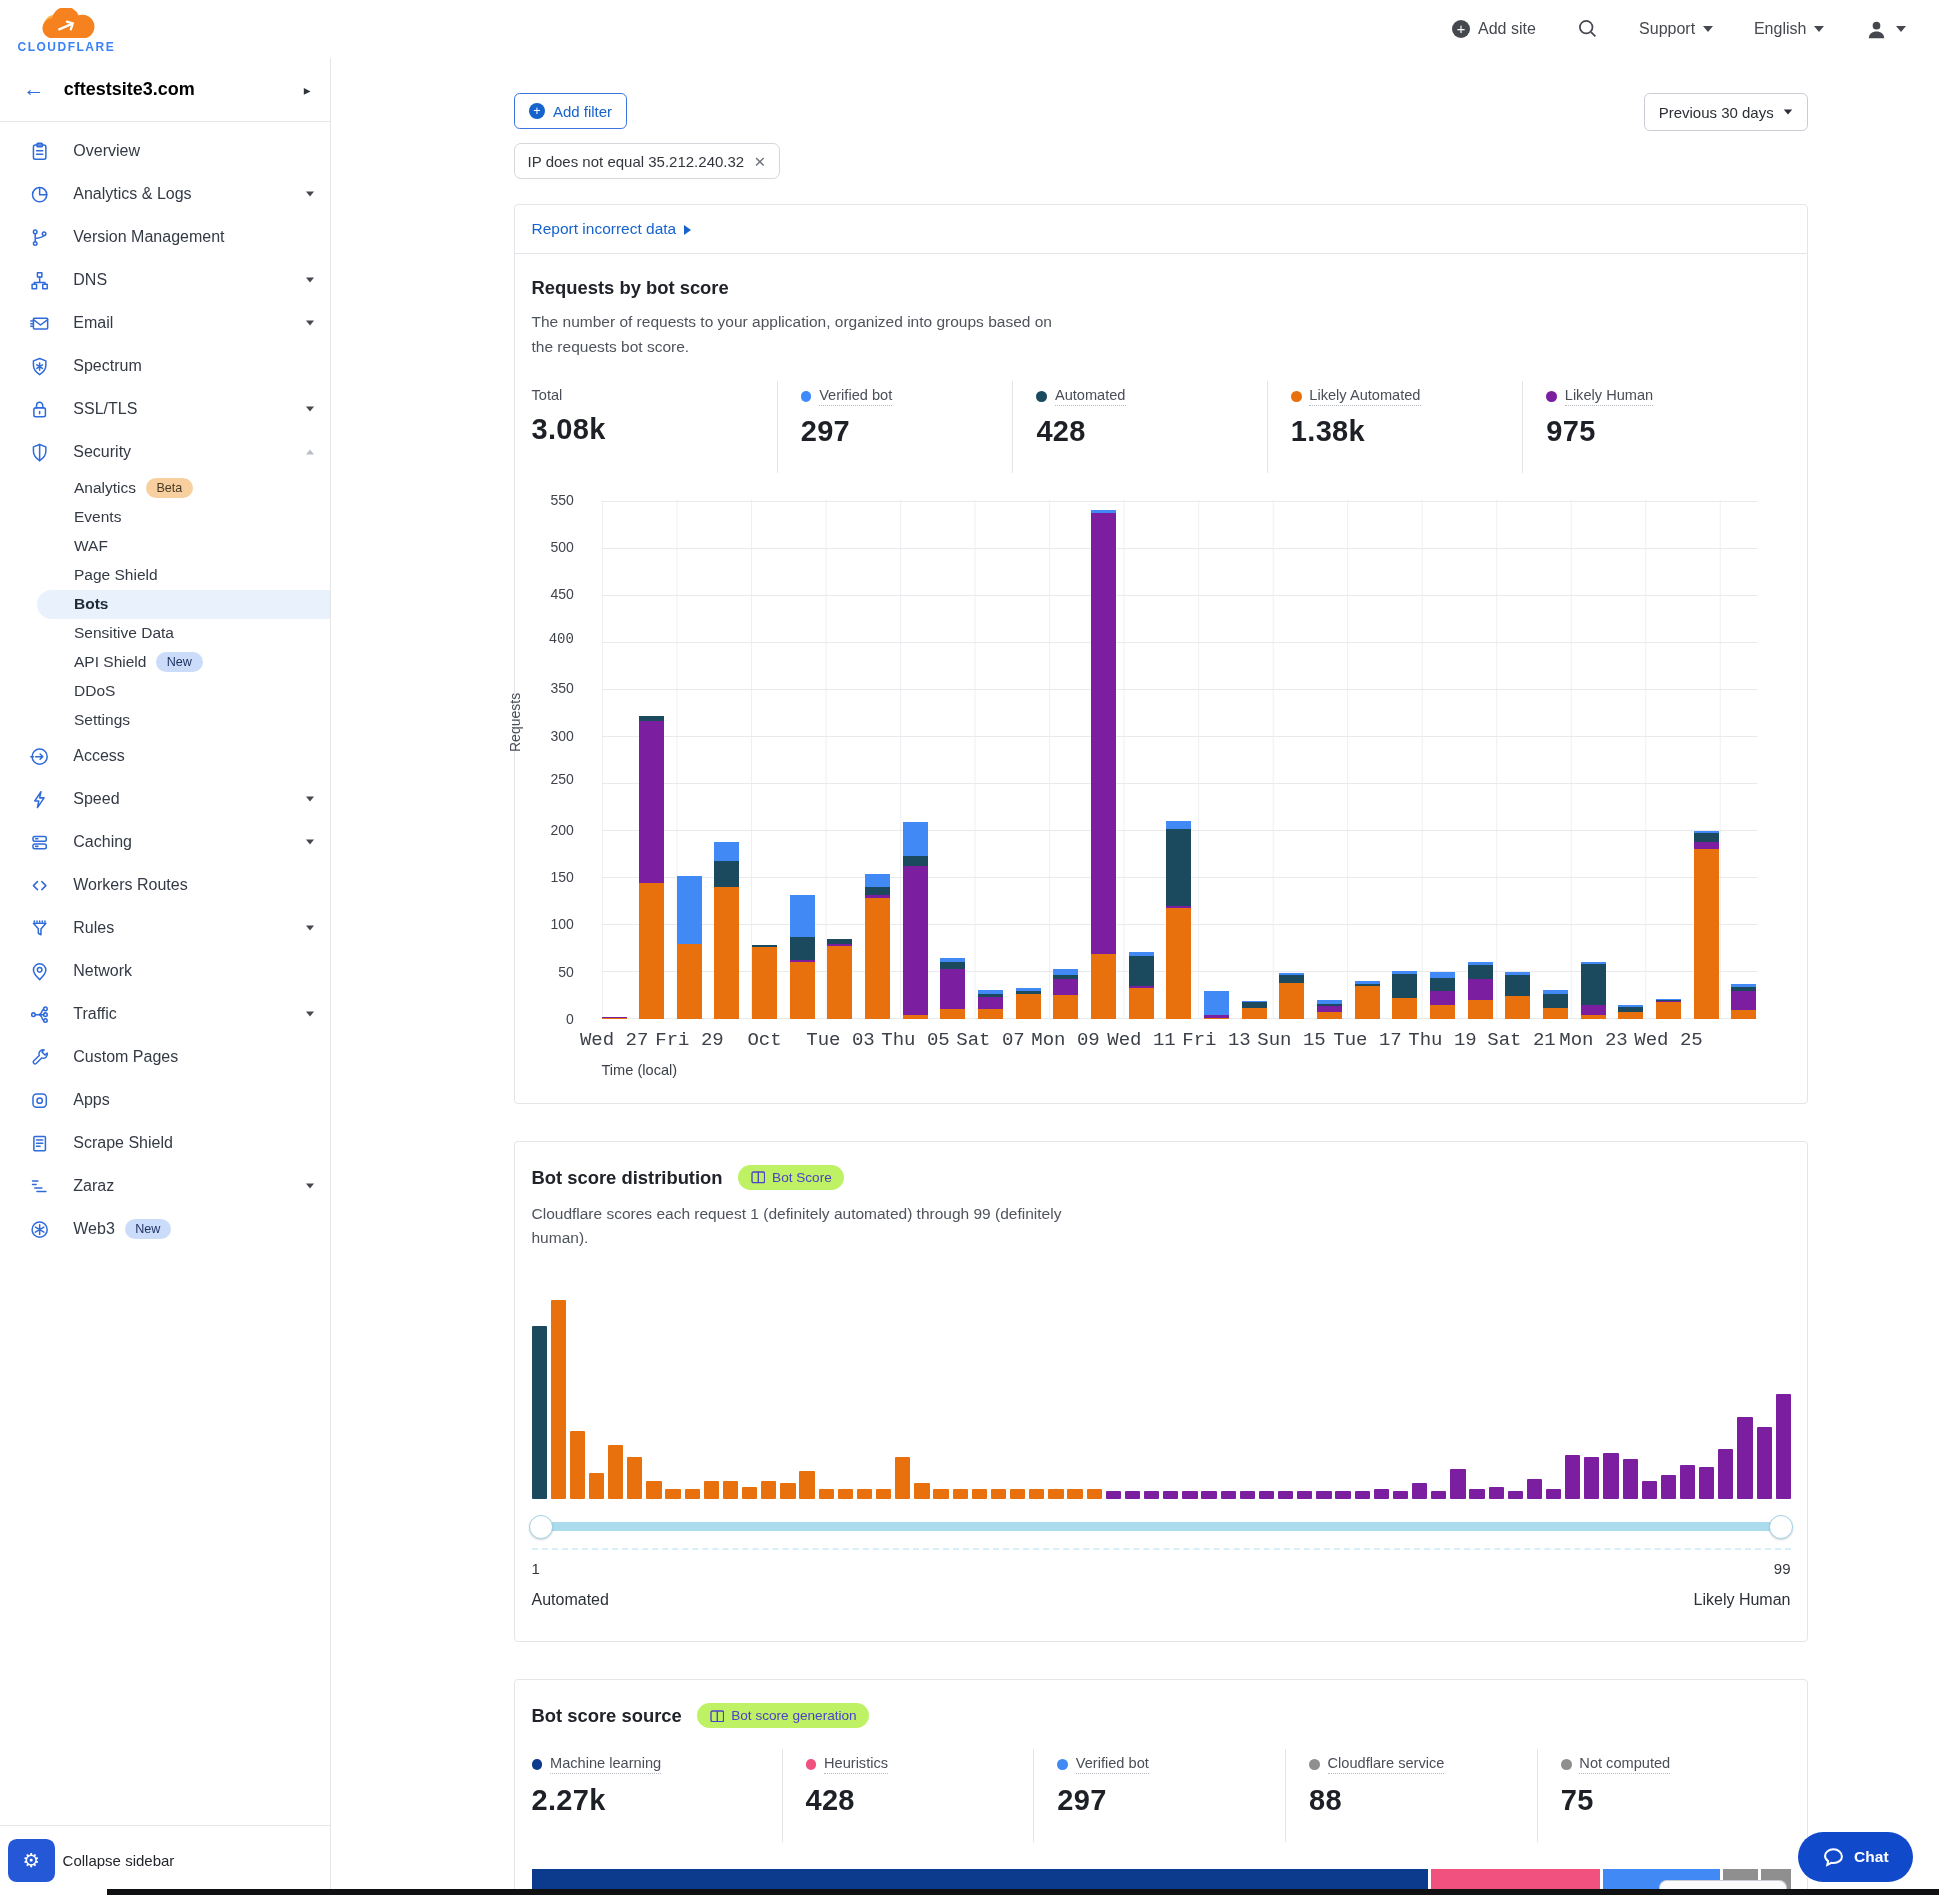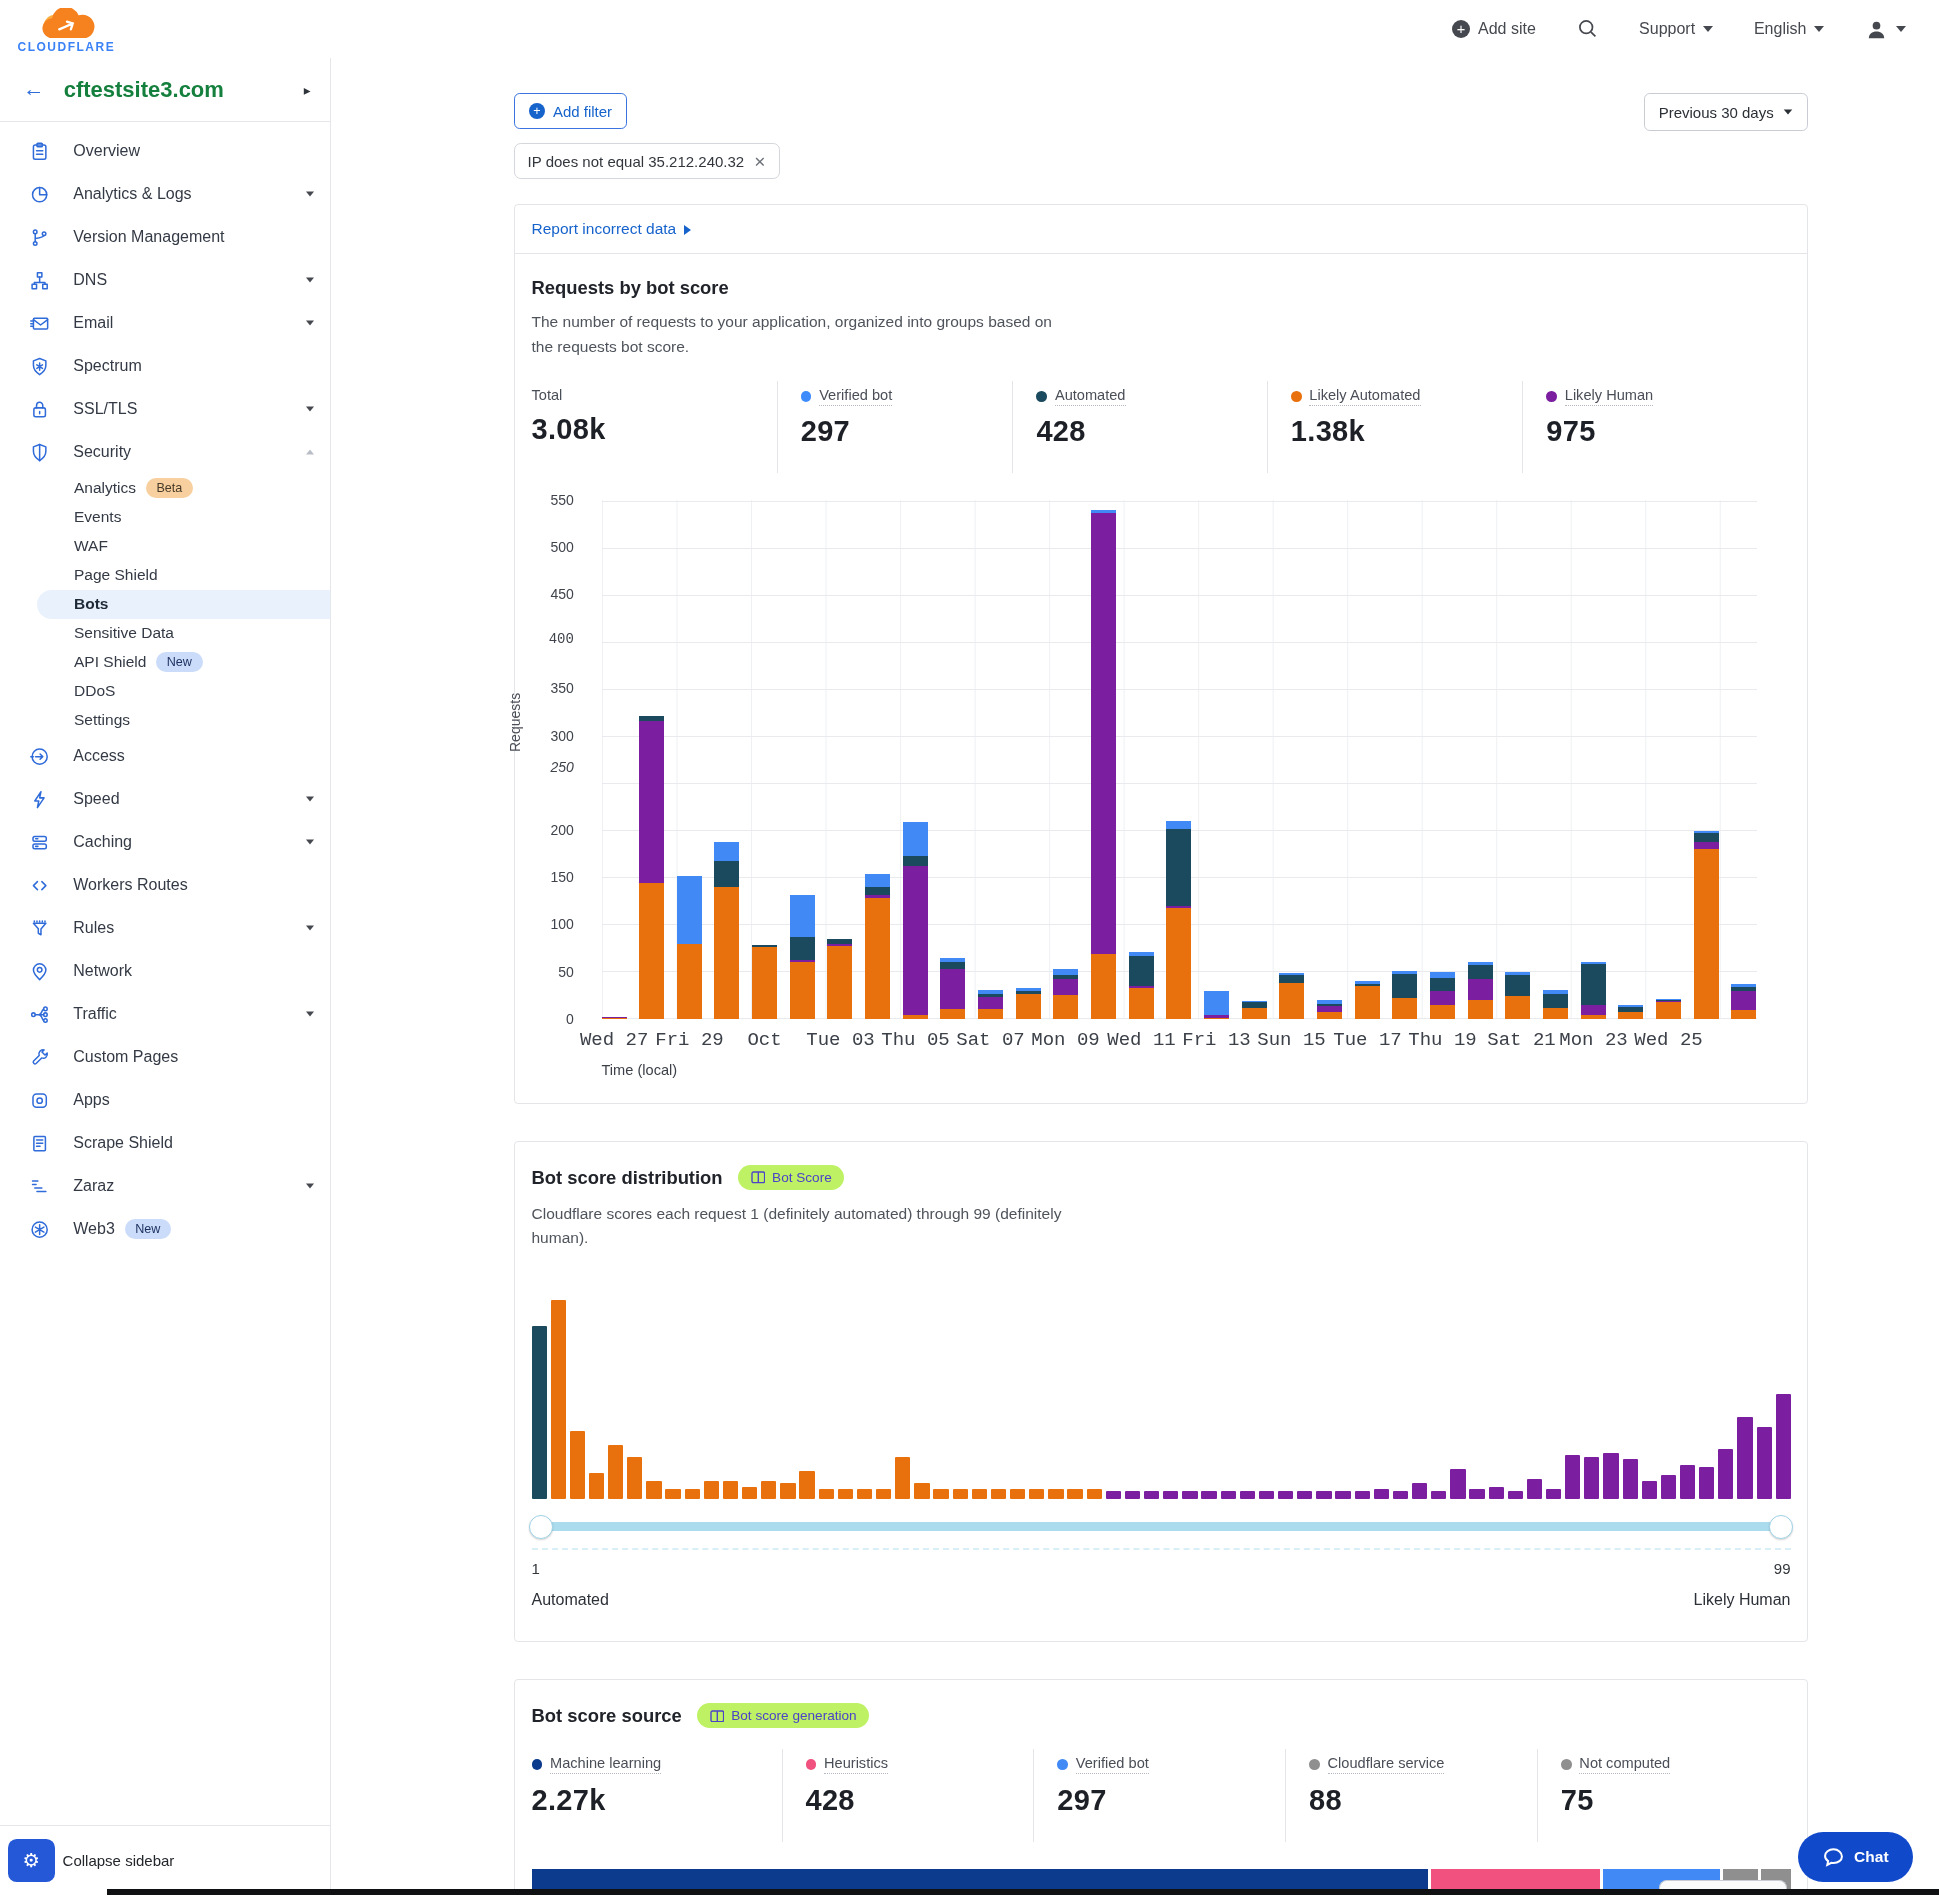--- a/index.html
+++ b/index.html
@@ -17,21 +17,21 @@
     border-top:6.8px solid #45484e; display:inline-block; }
   .caret.up { border-top:none; border-bottom:6.8px solid #b9bec6; }
   .plus-circle { width:18.4px; height:18.4px; border-radius:50%; background:#45484e; color:#fff;
     display:flex; align-items:center; justify-content:center; font-size:14.6px; line-height:1; }
 
   
   #sidebar { position:absolute; top:58px; left:0; width:331px; bottom:0; background:#fff;
     border-right:1px solid #e4e6e9; z-index:10; }
   .site-row { height:64px; display:flex; align-items:center; padding:0 19.4px 0 23px; border-bottom:1px solid #e4e6e9; }
   .back-arrow { color:#2f6bd9; font-size:21.3px; margin-right:19.4px; cursor:pointer; }
-  .site-name { font-size:22px; font-weight:bold; color:#15803d; flex:1; }
+  .site-name { font-size:18px; font-weight:bold; color:#000000; flex:1; }
   .site-chev { color:#30343b; font-size:13.6px; cursor:pointer; }
   #nav { position:absolute; top:64px; bottom:70px; left:0; right:0; overflow:hidden; padding-top:7.8px; }
   .nav-item { height:43px; display:flex; align-items:center; padding:0 15.5px 0 29px; font-size:16px;
     color:#343a45; cursor:pointer; }
   .nav-item .nicon { width:21.3px; height:21.3px; margin-right:23px; flex-shrink:0; }
   .nav-item .nlabel { flex:1; }
   .nav-sub { height:29px; display:flex; align-items:center; padding:0 15.5px 0 74px; font-size:15.5px;
     color:#343a45; cursor:pointer; }
   .nav-sub.active { background:#e9f2fc; border-radius:15.5px 0 0 15.5px; margin-left:37px; padding-left:37px; font-weight:bold; color:#1d2937; }
   .badge { font-size:12.6px; padding:2.9px 10.7px; border-radius:11.6px; margin-left:9.7px; }
@@ -475,21 +475,21 @@
           </div>
 
       <div class="chart-wrap">
         <div class="ylab">Requests</div>
         <div class="yticks" id="yticks">
               <div class="ytick" style="bottom: -7.8px;">0</div>
               <div class="ytick" style="bottom: 39px;">50</div>
               <div class="ytick" style="bottom: 87px;">100</div>
               <div class="ytick" style="bottom: 134px;">150</div>
               <div class="ytick" style="bottom: 181px;">200</div>
-              <div class="ytick" style="bottom: 244px; font-style: italic;">250</div>
+              <div class="ytick" style="bottom: 232px;">250</div>
               <div class="ytick" style="bottom: 275px;">300</div>
               <div class="ytick" style="bottom: 323px;">350</div>
               <div class="ytick" style="bottom: 372px; font-family: Liberation Mono, monospace;">400</div>
               <div class="ytick" style="bottom: 417px;">450</div>
               <div class="ytick" style="bottom: 464px;">500</div>
               <div class="ytick" style="bottom: 511px;">550</div>
             </div>
         <div class="plot">
           <div class="bars" id="bars">
                 <div class="bar">

